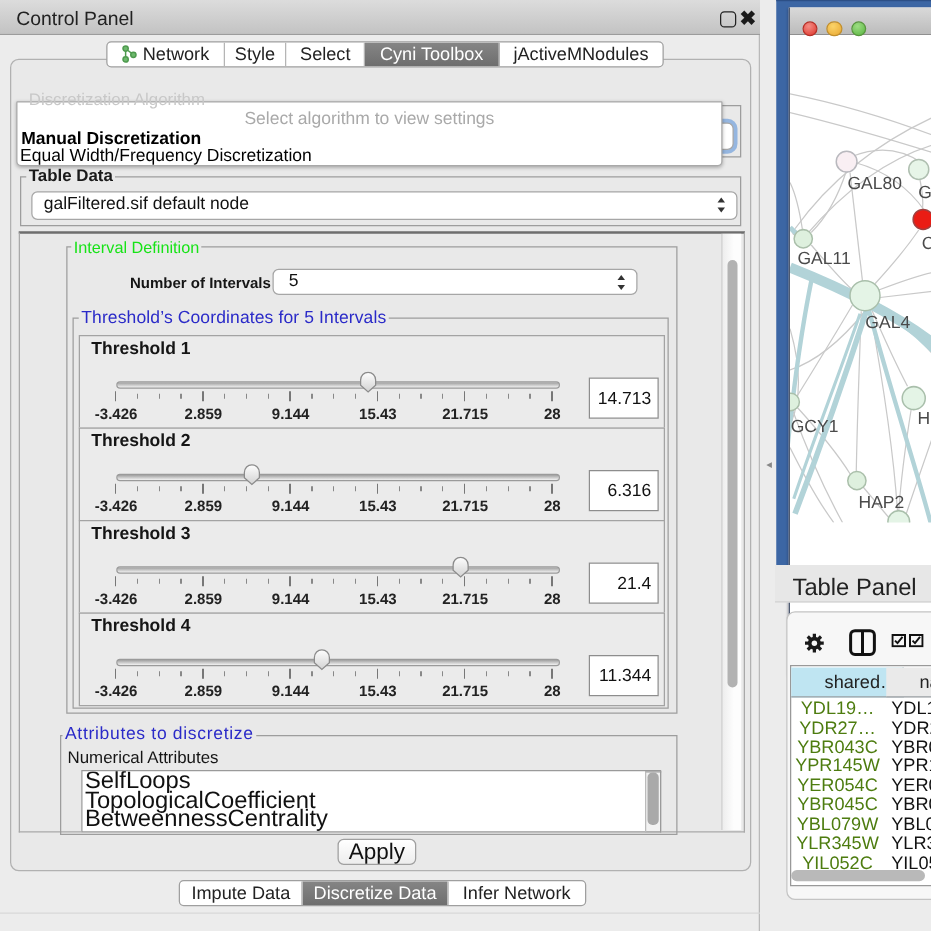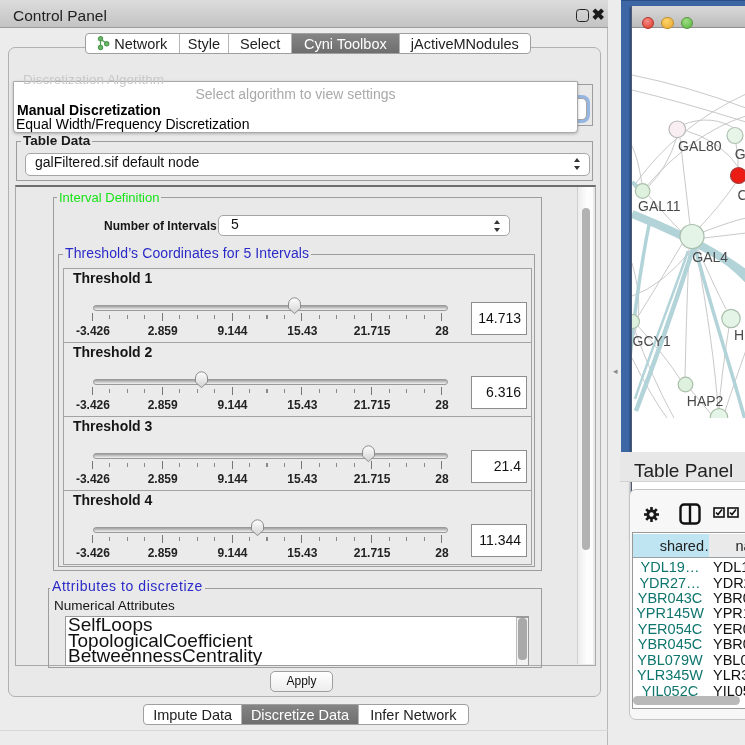--- a/index.html
+++ b/index.html
@@ -49,21 +49,21 @@
 .tl{position:absolute;top:55px;width:60px;text-align:center;font-size:12px;font-weight:bold;color:#222}
 .vbox{position:absolute;left:407px;top:32.5px;width:56px;height:33px;background:#fff;border:1px solid #8d8d8d;
   font-size:14px;color:#111;text-align:right;padding-right:5px;line-height:30px}
 
 #numlist{left:65px;top:616px;width:464px;height:50px;background:#fff;border:1px solid #9a9a9a;overflow:hidden}
 #numlist div{font-size:19px;color:#111;height:15.5px;line-height:15.5px;padding-left:2px}
 #listsb{left:516px;top:617px;width:13px;height:49px;background:#f2f2f2;border:1px solid #9a9a9a;border-left:1px solid #bbb}
 #listsbthumb{left:518px;top:618px;width:9px;height:42px;background:#a9a9a9;border-radius:4px}
 
 #apply{left:270px;top:670.5px;width:63px;height:21.5px;background:linear-gradient(#fff,#ededed);
-  border:1px solid #9f9f9f;border-radius:5px;font-size:12px;color:#111;
+  border:1px solid #9f9f9f;border-radius:5px;font-size:18px;color:#111;
   display:flex;align-items:center;justify-content:center}
 
 #popup{left:13px;top:81px;width:565px;height:52px;background:#fff;border:1px solid #a9a9a9;
   border-radius:1px 1px 4px 4px;box-shadow:0 1px 3px rgba(0,0,0,.25);z-index:40}
 #popup .p1{position:absolute;left:0;top:3.5px;width:100%;text-align:center;font-size:14px;color:#a9a9a9}
 #popup .p2{position:absolute;left:3px;top:19.5px;font-size:14px;font-weight:bold;color:#000}
 #popup .p3{position:absolute;left:2px;top:33.5px;font-size:14px;color:#000}
 #ghost{left:23px;top:71.5px;font-size:13.5px;color:#c8c8c8;z-index:41}
 
 #bluebg{left:621px;top:0;width:124px;height:452px;background:#3c66a4;border-top:1px solid #2c4f86}
@@ -74,21 +74,21 @@
 #net{position:absolute;left:0;top:22px}
 #tpbar{left:620px;top:452px;width:125px;height:30px;background:#e7e7e7;border-bottom:1px solid #d2d2d2}
 #tptext{left:634px;top:460px;font-size:19px;color:#222}
 #tablepanel{left:629px;top:489px;width:130px;height:231px;background:#f7f7f7;
   border:1px solid #c4c4c4;border-radius:7px}
 #tablearea{left:631.5px;top:532px;width:114px;height:177px;background:#fff;border:1px solid #999}
 #th1{left:632.5px;top:533.5px;width:90px;height:24.5px;background:#bfe5f2;border-right:1px solid #90979b;border-bottom:1px solid #9aa0a4;
   font-size:14.5px;color:#222;text-align:right;padding-right:3px;line-height:24px}
 #th2{left:708.5px;top:533.5px;width:37px;height:24.5px;background:#eaeaea;border-bottom:1px solid #9aa0a4;font-size:14.5px;color:#222;
   padding-left:27px;line-height:24px;overflow:hidden}
-.tr1{position:absolute;left:632px;width:76px;text-align:center;font-size:14.5px;color:#0f766e;height:15.5px;line-height:15.5px}
+.tr1{position:absolute;left:632px;width:76px;text-align:center;font-size:14.5px;color:#4d7c0f;height:15.5px;line-height:15.5px}
 .tr2{position:absolute;left:713px;width:33px;font-size:14.5px;color:#111;height:15.5px;line-height:15.5px;overflow:hidden}
 #hsb{left:633px;top:695.5px;width:107px;height:9px;background:#b9b9b9;border-radius:4.5px}
 #splitarrow{left:613px;top:366px;font-size:9px;color:#888}
 </style></head><body>
 <div class="abs" id="titlebar"></div>
 <span class="abs" id="titletext">Control Panel</span>
 <div class="abs" id="floatico"></div>
 <span class="abs" id="closeico">✖</span>
 <div class="abs seg" id="toptabs">
 <div style="width:93px"><svg width="13" height="15" viewBox="0 0 13 15" style="margin-right:4px">

